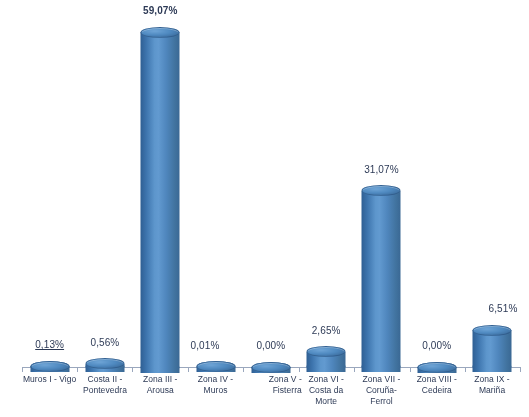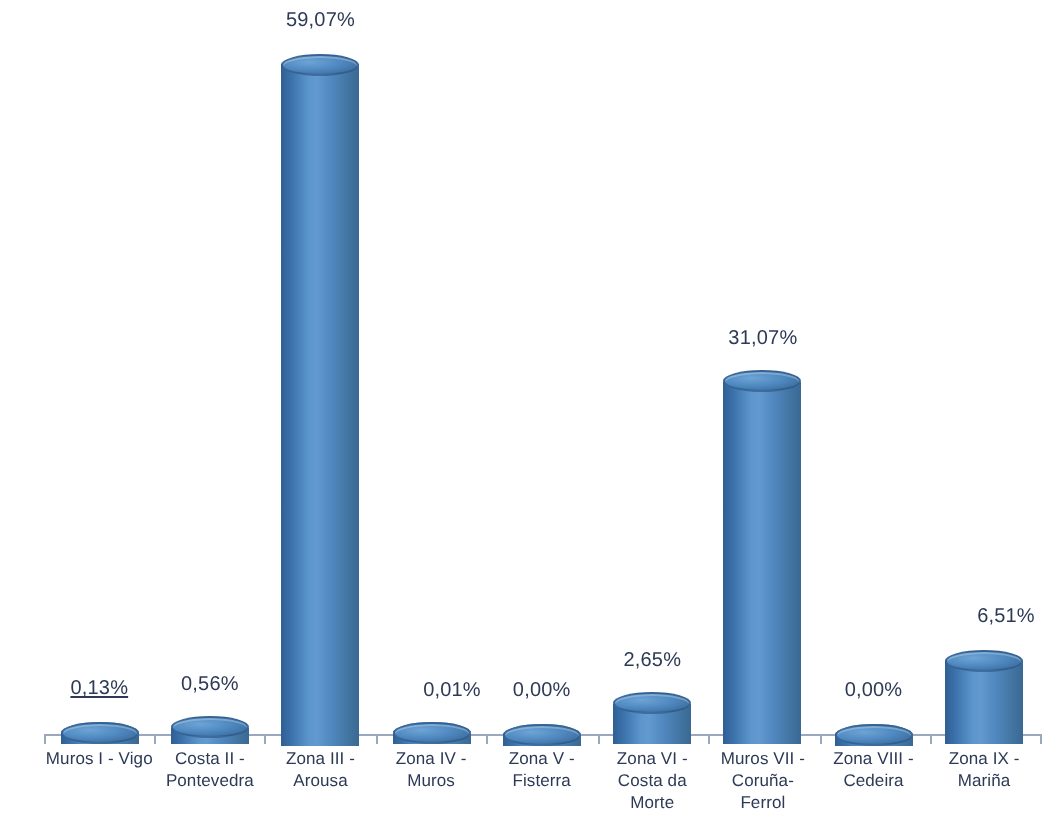--- a/index.html
+++ b/index.html
@@ -126,27 +126,27 @@
           <div class="cyl-bottom" style="height: 11px;"></div>
           <div class="cyl-body" style="height: 8.67589px;"></div>
           <div class="cyl-top" style="height: 11px; top: 0px;"></div>
         </div>
         <div class="value-label" style="left: 104.95px; top: 336.824px;">0,56%</div>
         <div class="cyl" style="left: 160.25px; width: 39px; top: 26.5px; height: 346px;">
           <div class="cyl-bottom" style="height: 11px;"></div>
           <div class="cyl-body" style="height: 340.5px;"></div>
           <div class="cyl-top" style="height: 11px; top: 0px;"></div>
         </div>
-        <div class="value-label" style="left: 160.25px; top: 5px;">59,07%</div>
+        <div class="value-label" style="left: 160.25px; top: 5px; font-weight: bold;">59,07%</div>
         <div class="cyl" style="left: 215.55px; width: 39px; top: 361.443px; height: 11.0567px;">
           <div class="cyl-bottom" style="height: 11px;"></div>
           <div class="cyl-body" style="height: 5.55671px;"></div>
           <div class="cyl-top" style="height: 11px; top: 0px;"></div>
         </div>
-        <div class="value-label" style="left: 226px; top: 339.943px;">0,01%</div>
+        <div class="value-label" style="left: 205px; top: 339.943px;">0,01%</div>
         <div class="cyl" style="left: 270.85px; width: 39px; top: 361.5px; height: 11px;">
           <div class="cyl-bottom" style="height: 11px;"></div>
           <div class="cyl-body" style="height: 5.5px;"></div>
           <div class="cyl-top" style="height: 11px; top: 0px;"></div>
         </div>
         <div class="value-label" style="left: 270.85px; top: 340px;">0,00%</div>
         <div class="cyl" style="left: 326.15px; width: 39px; top: 346.471px; height: 26.0288px;">
           <div class="cyl-bottom" style="height: 11px;"></div>
           <div class="cyl-body" style="height: 20.5288px;"></div>
           <div class="cyl-top" style="height: 11px; top: 0px;"></div>
@@ -180,31 +180,31 @@
           <div>Pontevedra</div>
         </div>
         <div class="cat-label" style="left: 129.25px;">
           <div>Zona III -</div>
           <div>Arousa</div>
         </div>
         <div class="cat-label" style="left: 184.55px;">
           <div>Zona IV -</div>
           <div>Muros</div>
         </div>
-        <div class="cat-label" style="left: 239.85px;">
+        <div class="cat-label" style="left: 239.85px; text-align: right;">
           <div>Zona V -</div>
           <div>Fisterra</div>
         </div>
         <div class="cat-label" style="left: 295.15px;">
           <div>Zona VI -</div>
           <div>Costa da</div>
           <div>Morte</div>
         </div>
         <div class="cat-label" style="left: 350.45px;">
-          <div>Muros VII -</div>
+          <div>Zona VII -</div>
           <div>Coruña-</div>
           <div>Ferrol</div>
         </div>
         <div class="cat-label" style="left: 405.75px;">
           <div>Zona VIII -</div>
           <div>Cedeira</div>
         </div>
         <div class="cat-label" style="left: 461.05px;">
           <div>Zona IX -</div>
           <div>Mariña</div>

